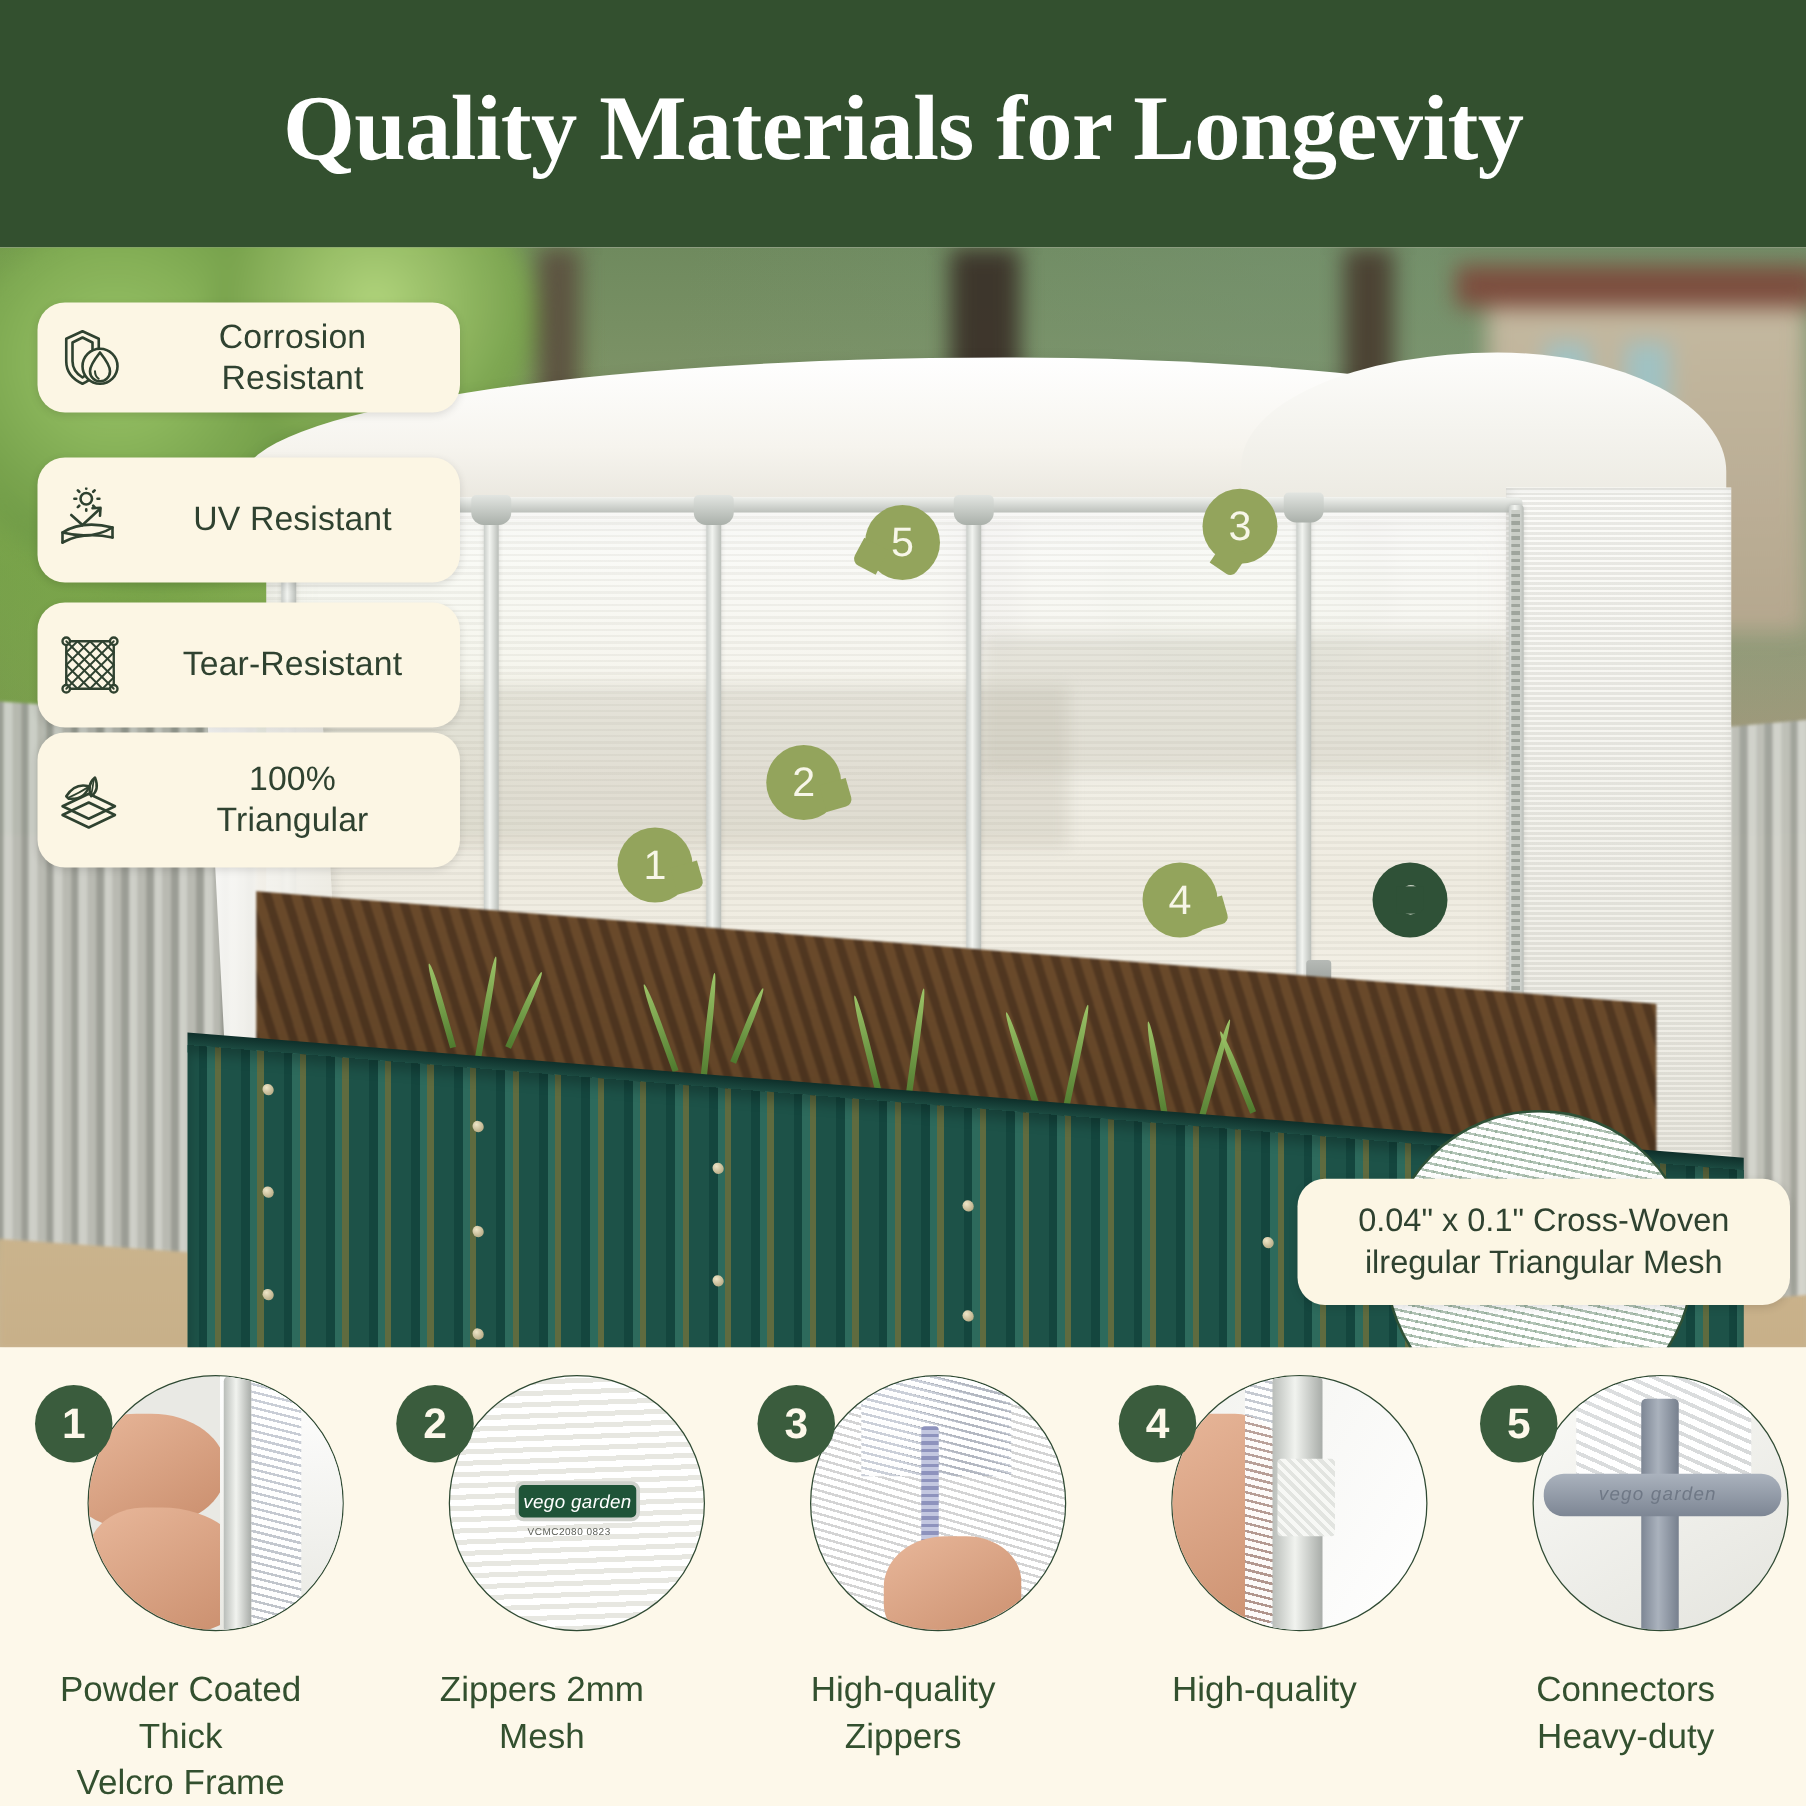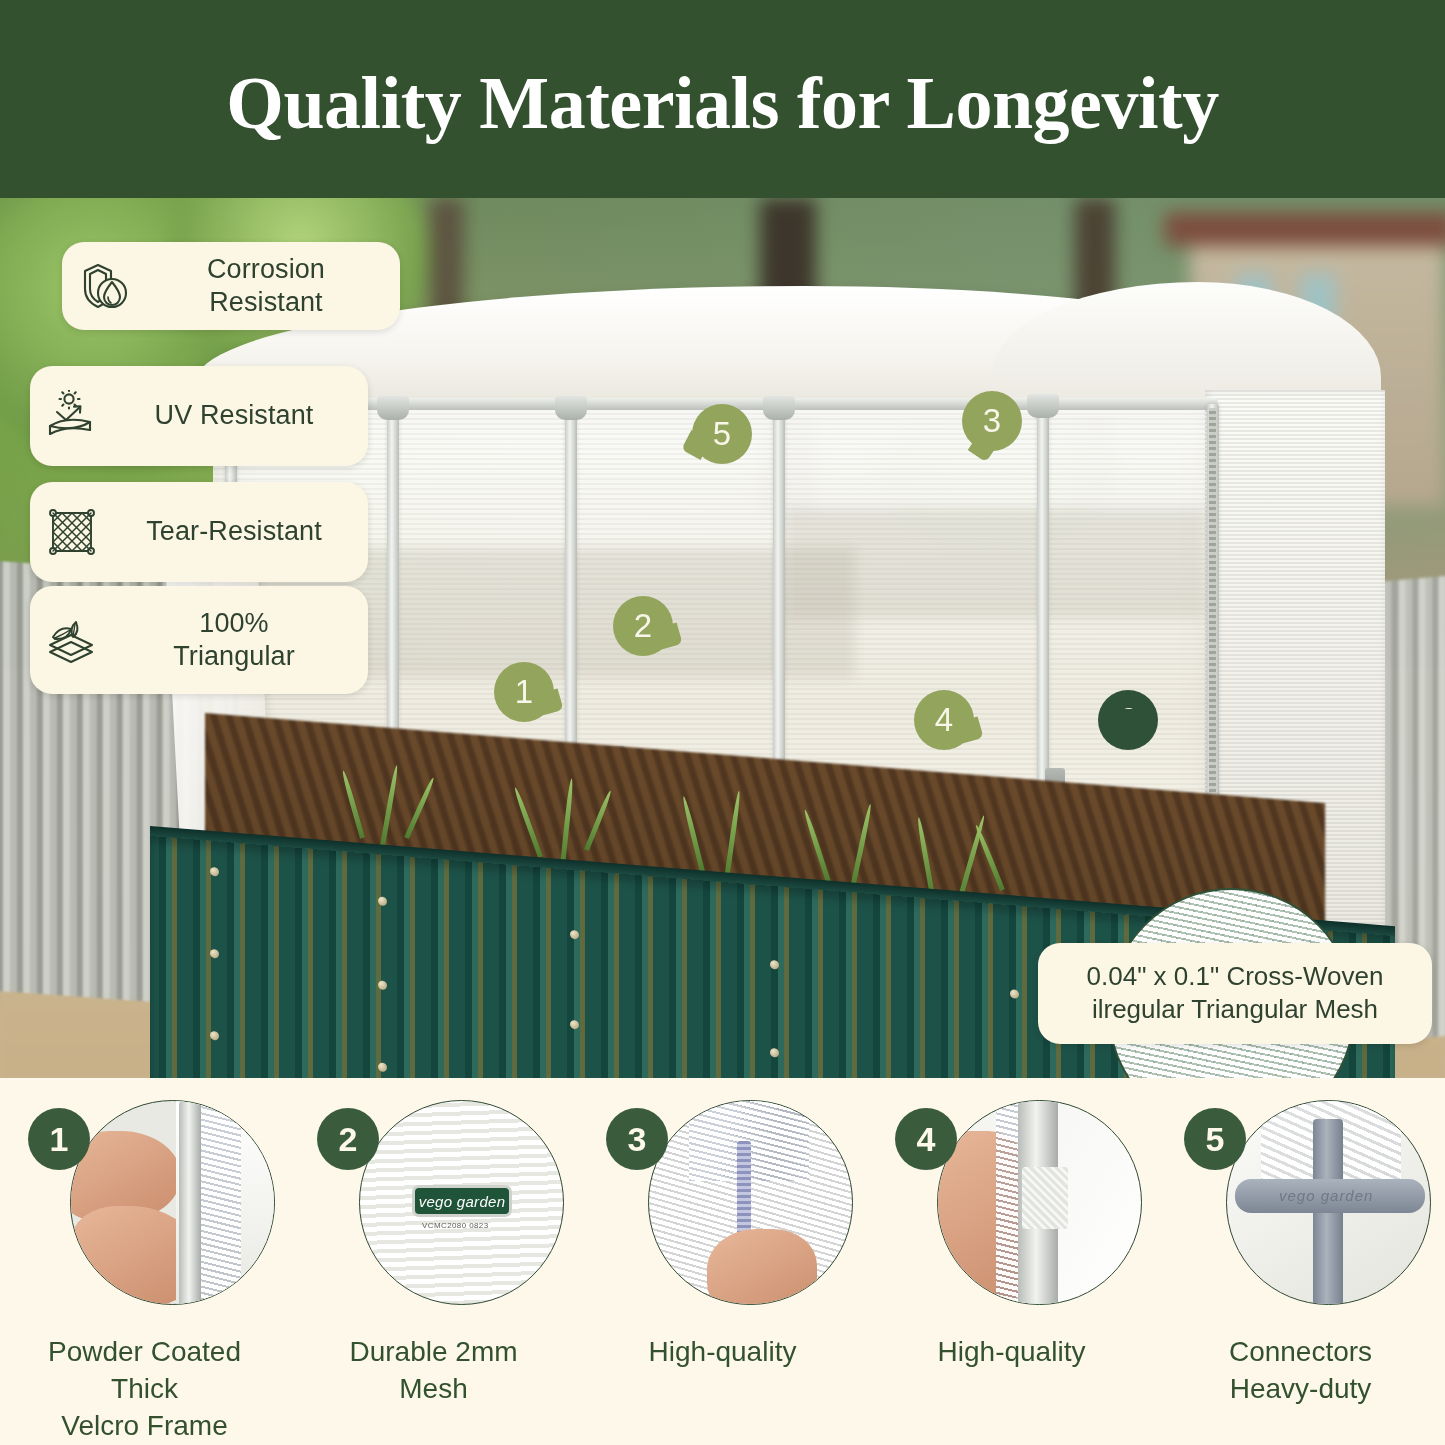--- a/index.html
+++ b/index.html
@@ -355,21 +355,21 @@
     <div class="pin tail-dl" style="left:692px;top:206px;">
       <span>5</span>
     </div>
     <div class="pin dark" style="left:1098px;top:492px;">
       <span>6</span>
     </div>
   </div>
 
   <div class="badges">
 
-    <div class="badge" style="top:0;width:338px;height:88px;margin-left:32px;">
+    <div class="badge" style="top:0;width:338px;height:88px;">
       <div class="badge-icon">
         <svg width="54" height="54" viewBox="0 0 54 54" fill="none" stroke="#2f4230" stroke-width="2.1" stroke-linecap="round" stroke-linejoin="round">
           <path d="M8 12 L21 6 L34 12 L34 30 Q34 42 21 48 Q8 42 8 30 Z"></path>
           <path d="M13 15 L21 11 L29 15 L29 30 Q29 38 21 43 Q13 38 13 30 Z"></path>
           <circle cx="35" cy="34" r="14" fill="#fcf6e4"></circle>
           <path d="M35 23 Q43 33 43 38 A8 8 0 0 1 27 38 Q27 33 35 23 Z"></path>
           <path d="M31 38 Q31 42 34 44" stroke-width="1.6"></path>
         </svg>
       </div>
       <div class="badge-label">
@@ -464,38 +464,39 @@
             <div class="vego-tag" style="left:52px;top:84px;width:100px;height:32px;">
               <span>vego garden</span>
             </div>
             <div class="vego-code" style="left:62px;top:120px;">VCMC2080  0823</div>
           </div>
           <div class="thumb-badge">
             <span>2</span>
           </div>
         </div>
         <div class="thumb-cap">
-          <div>Durable 2mm</div>
+          <div>Zippers 2mm</div>
           <div>Mesh</div>
         </div>
       </div>
 
       <div class="thumb-col">
         <div class="thumb-wrap">
           <div class="thumb" style="background:repeating-linear-gradient(16deg,rgba(150,158,180,.4) 0 2px,#ffffff 2px 6px);">
             <div class="t-mesh" style="left:40px;top:0;width:120px;height:80px;"></div>
             <div class="t-zip" style="left:88px;top:40px;width:14px;height:110px;"></div>
             <div class="t-skin" style="left:58px;top:128px;width:110px;height:90px;border-radius:45% 40% 30% 40%;"></div>
           </div>
           <div class="thumb-badge">
             <span>3</span>
           </div>
         </div>
         <div class="thumb-cap">
           <div>High-quality</div>
+          <div>Zippers</div>
         </div>
       </div>
 
       <div class="thumb-col">
         <div class="thumb-wrap">
           <div class="thumb" style="background:linear-gradient(120deg,#f2f2ee,#ffffff);">
             <div class="t-skin" style="left:-16px;top:30px;width:120px;height:175px;border-radius:30% 45% 40% 30%;"></div>
             <div class="t-mesh" style="left:58px;top:0;width:30px;height:205px;"></div>
             <div class="t-pole" style="left:80px;top:0;width:40px;height:205px;"></div>
             <div style="position:absolute;left:84px;top:66px;width:46px;height:62px;background:repeating-linear-gradient(45deg,#e2e4e0 0 3px,#f7f8f5 3px 6px);border-radius:3px;"></div>

